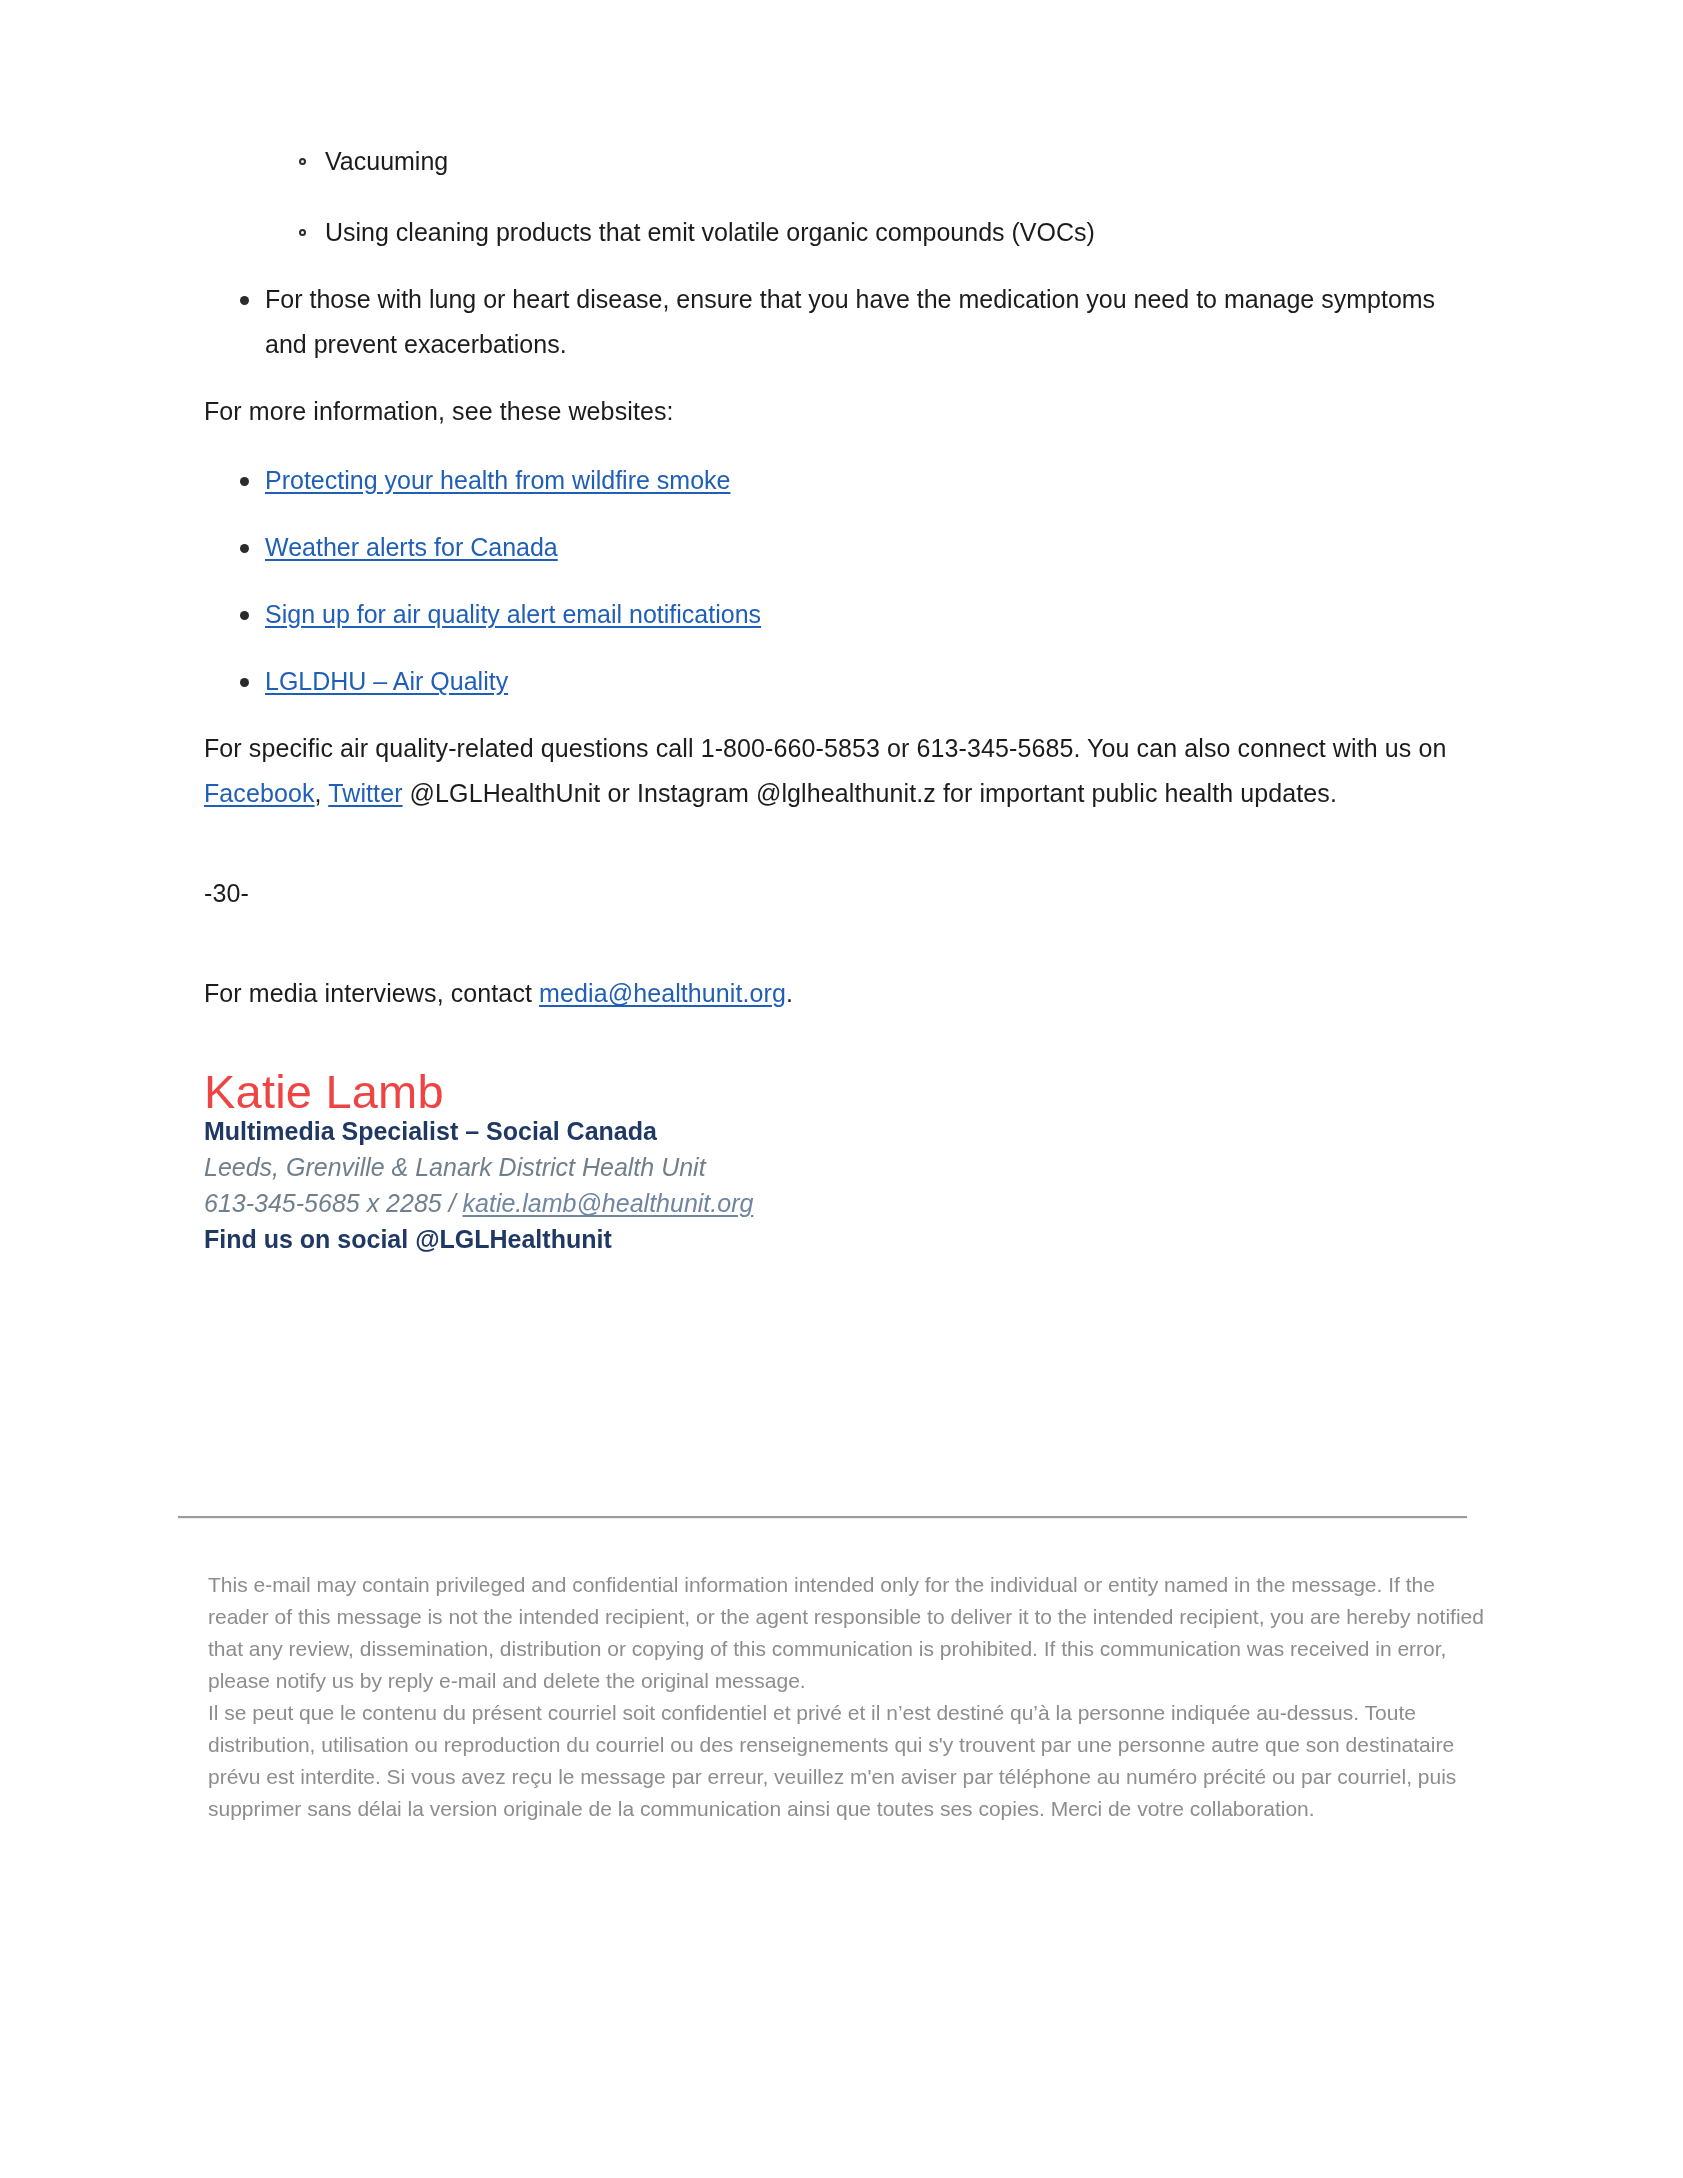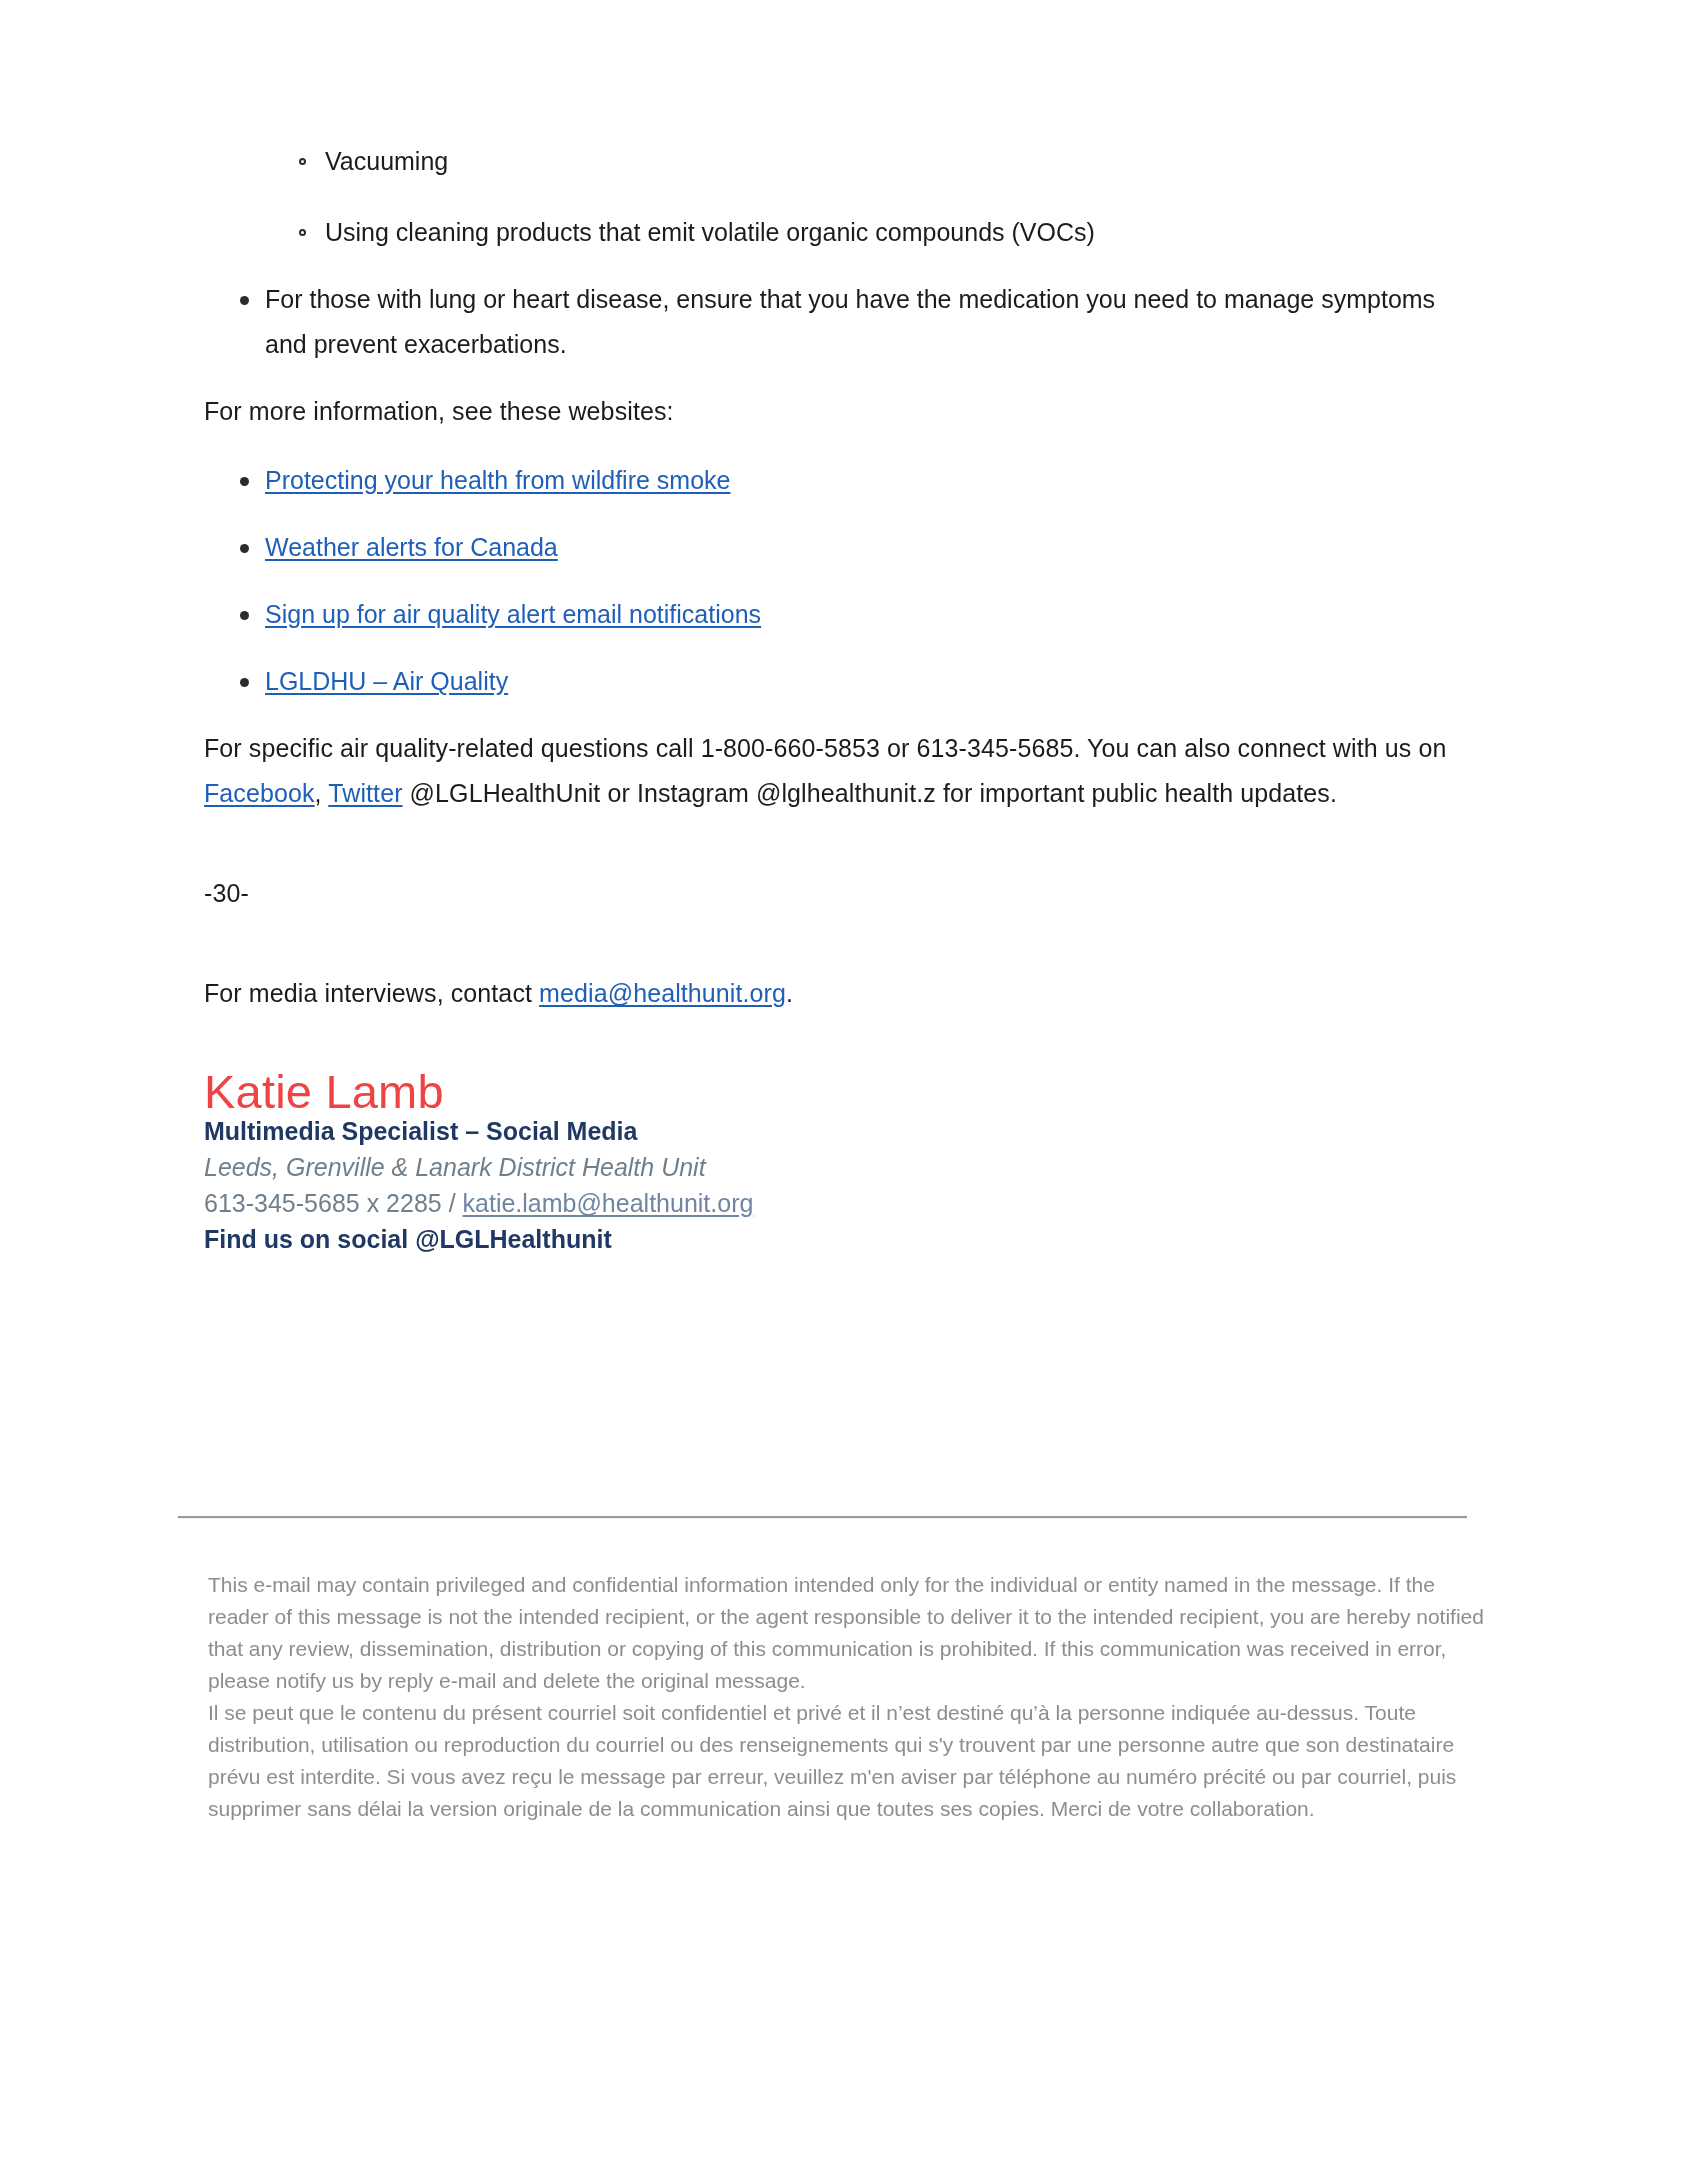--- a/index.html
+++ b/index.html
@@ -127,20 +127,21 @@
     color: #6f7f8c;
     line-height: 36px;
     font-weight: 300;
     font-style: italic;
   }
   .sig-contact {
     font-size: 25px;
     color: #6f7f8c;
     line-height: 36px;
     font-weight: 300;
+    font-style: italic;
   }
   .sig-contact .link {
     color: #6f85a0;
     text-decoration: underline;
   }
   .sig-social {
     font-size: 25px;
     font-weight: bold;
     color: #1f3864;
     line-height: 36px;
@@ -217,21 +218,21 @@
     </p>
 
     <p class="para" style="margin-top:55px;">-30-</p>
 
     <p class="para" style="margin-top:55px;">
       <span>For media interviews, contact </span><a class="link" href="#">media@healthunit.org</a><span>.</span>
     </p>
 
     <div class="sig" style="margin-top:55px;">
       <div class="sig-name">Katie Lamb</div>
-      <div class="sig-title">Multimedia Specialist – Social Media</div>
+      <div class="sig-title">Multimedia Specialist – Social Canada</div>
       <div class="sig-org">Leeds, Grenville &amp; Lanark District Health Unit</div>
       <div class="sig-contact">
         <span>613-345-5685 x 2285 / </span><a class="link" href="#">katie.lamb@healthunit.org</a>
       </div>
       <div class="sig-social">Find us on social @LGLHealthunit</div>
     </div>
 
   </div>
 
   <div class="divider"></div>

